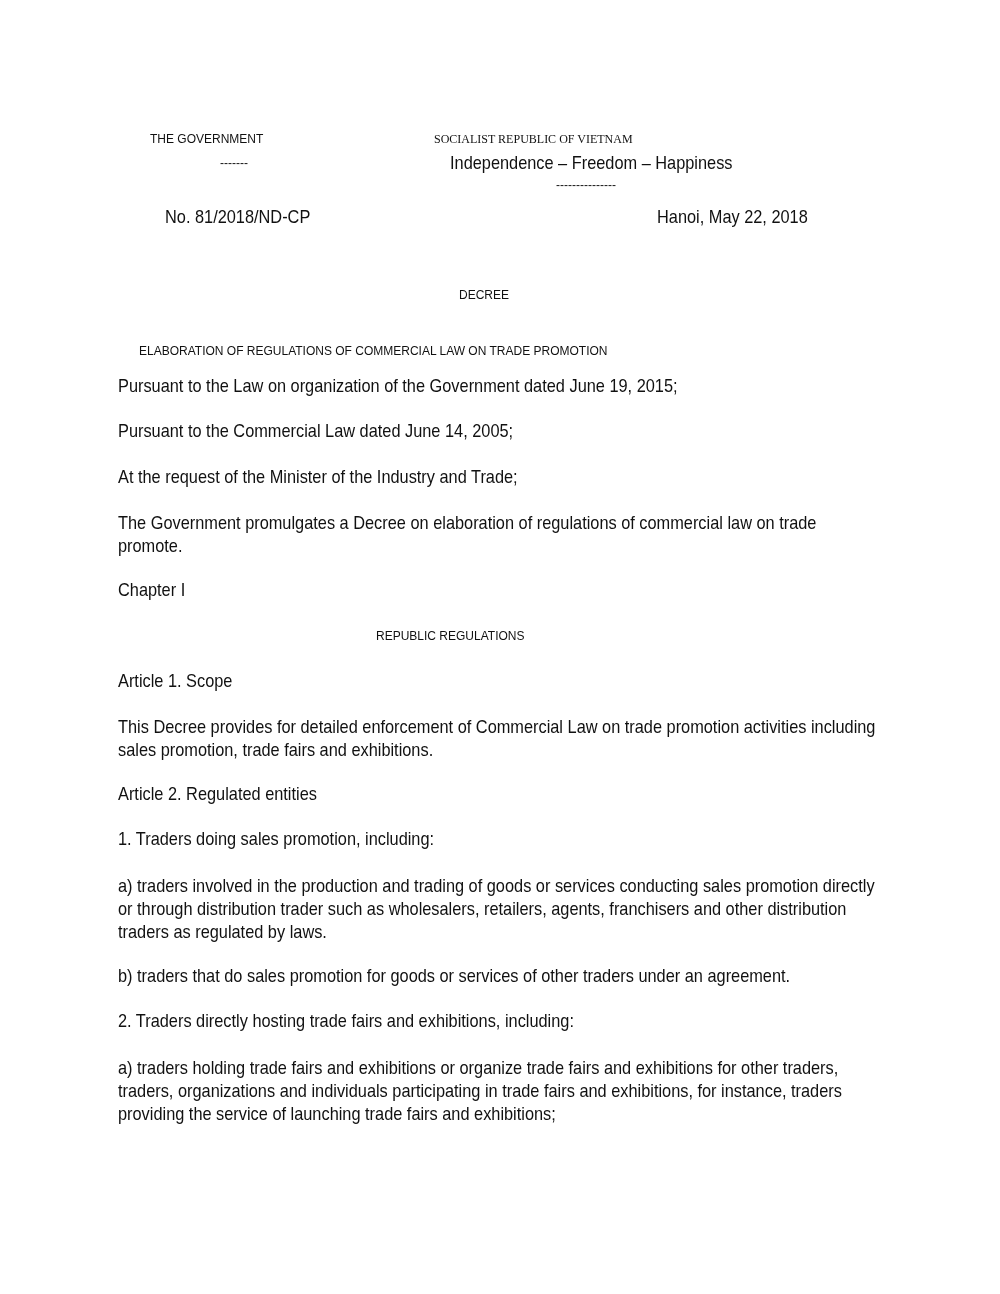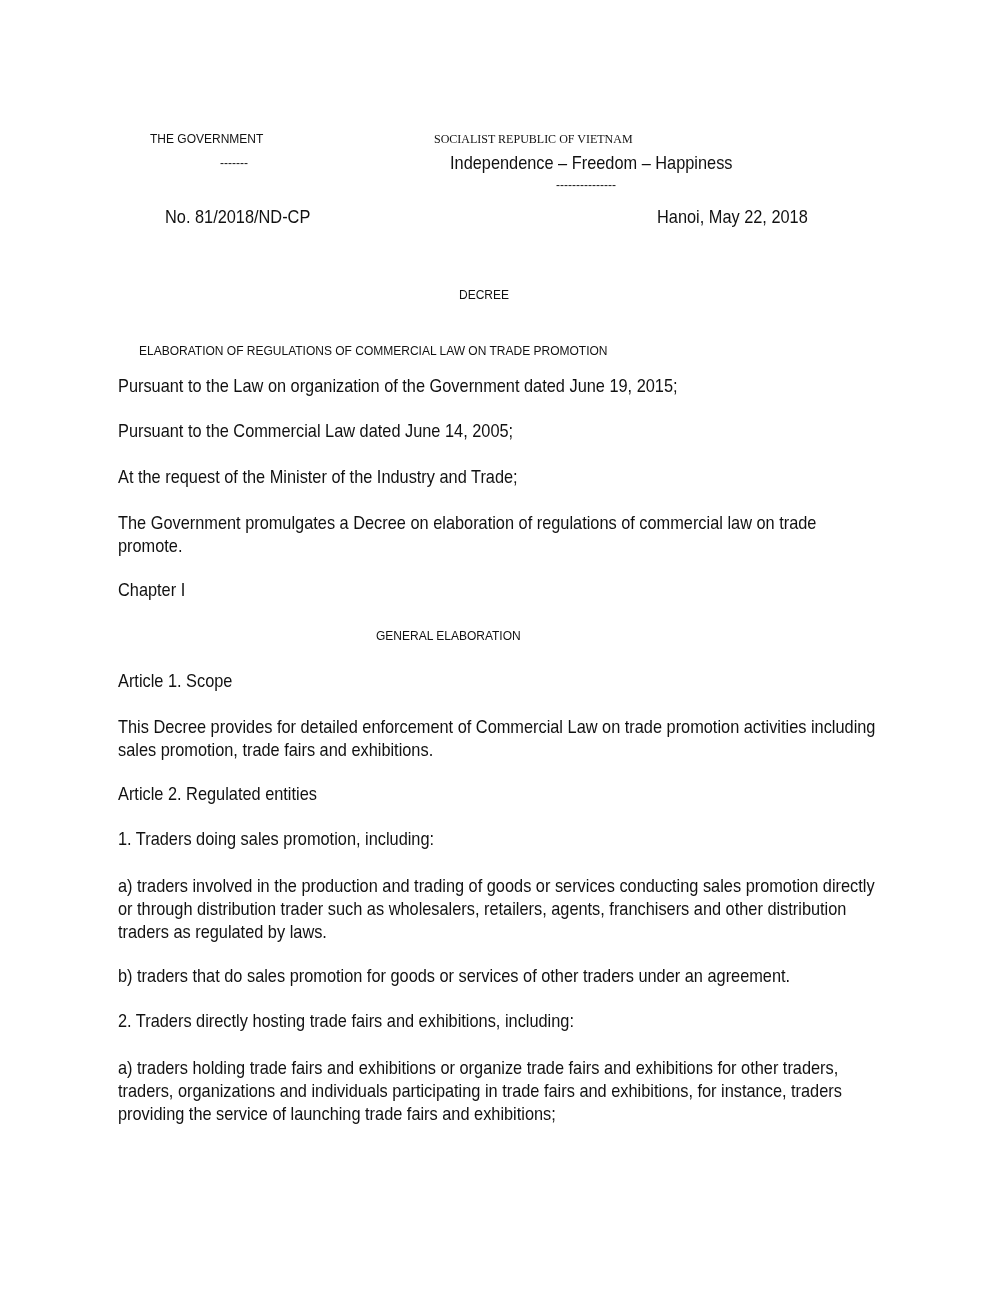--- a/index.html
+++ b/index.html
@@ -27,21 +27,21 @@
 
 <div class="t hdr" style="left:459px; top:284px;">DECREE</div>
 <div class="t hdr" style="left:139px; top:329px;margin-top:11px;">ELABORATION OF REGULATIONS OF COMMERCIAL LAW ON TRADE PROMOTION</div>
 
 <div class="t narrow" style="left:118px; top:375px;">Pursuant to the Law on organization of the Government dated June 19, 2015;</div>
 <div class="t narrow" style="left:118px; top:420px;">Pursuant to the Commercial Law dated June 14, 2005;</div>
 <div class="t narrow" style="left:118px; top:466px;">At the request of the Minister of the Industry and Trade;</div>
 <div class="para" style="top:511px;">The Government promulgates a Decree on elaboration of regulations of commercial law on trade promote.</div>
 
 <div class="t narrow" style="left:118px; top:579px;">Chapter I</div>
-<div class="t hdr" style="left:376px; top:625px;">GENERAL ELABORATION</div>
+<div class="t hdr" style="left:376px; top:625px;">REPUBLIC REGULATIONS</div>
 
 <div class="t narrow" style="left:118px; top:670px;">Article 1. Scope</div>
 <div class="para" style="top:715px;">This Decree provides for detailed enforcement of Commercial Law on trade promotion activities including sales promotion, trade fairs and exhibitions.</div>
 
 <div class="t narrow" style="left:118px; top:783px;">Article 2. Regulated entities</div>
 <div class="t narrow" style="left:118px; top:828px;">1. Traders doing sales promotion, including:</div>
 <div class="para" style="top:874px;">a) traders involved in the production and trading of goods or services conducting sales promotion directly or through distribution trader such as wholesalers, retailers, agents, franchisers and other distribution traders as regulated by laws.</div>
 <div class="t narrow" style="left:118px; top:965px;">b) traders that do sales promotion for goods or services of other traders under an agreement.</div>
 <div class="t narrow" style="left:118px; top:1010px;">2. Traders directly hosting trade fairs and exhibitions, including:</div>
 <div class="para" style="top:1056px;">a) traders holding trade fairs and exhibitions or organize trade fairs and exhibitions for other traders, traders, organizations and individuals participating in trade fairs and exhibitions, for instance, traders providing the service of launching trade fairs and exhibitions;</div>

